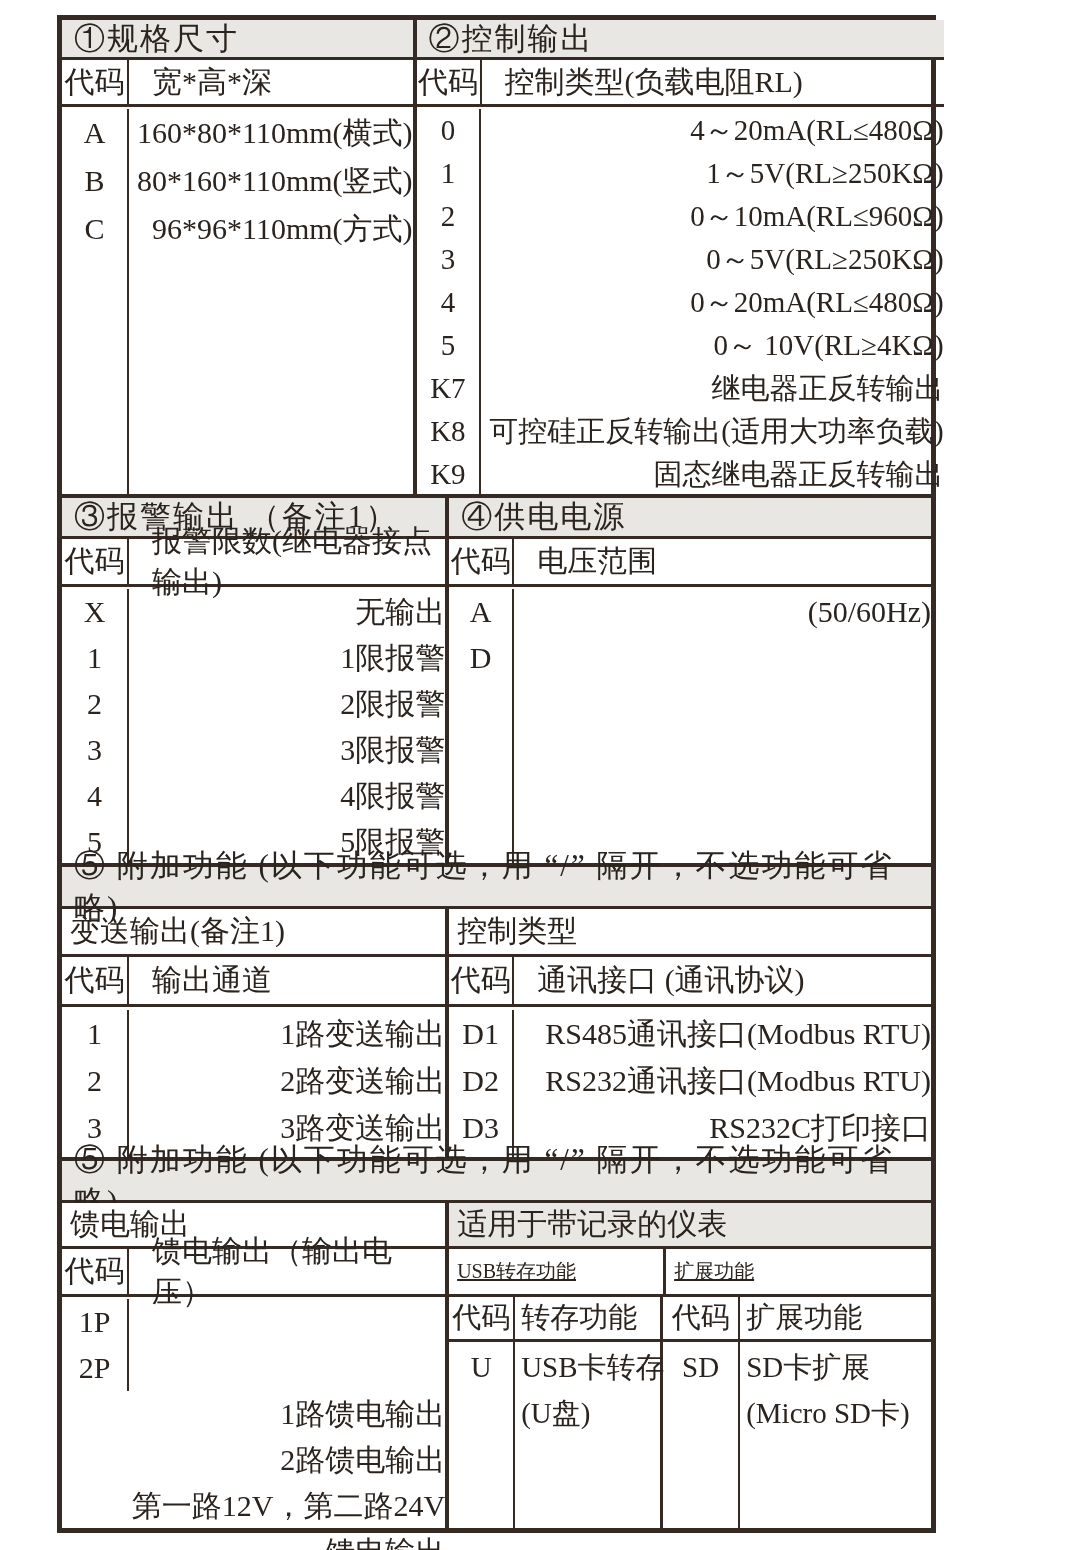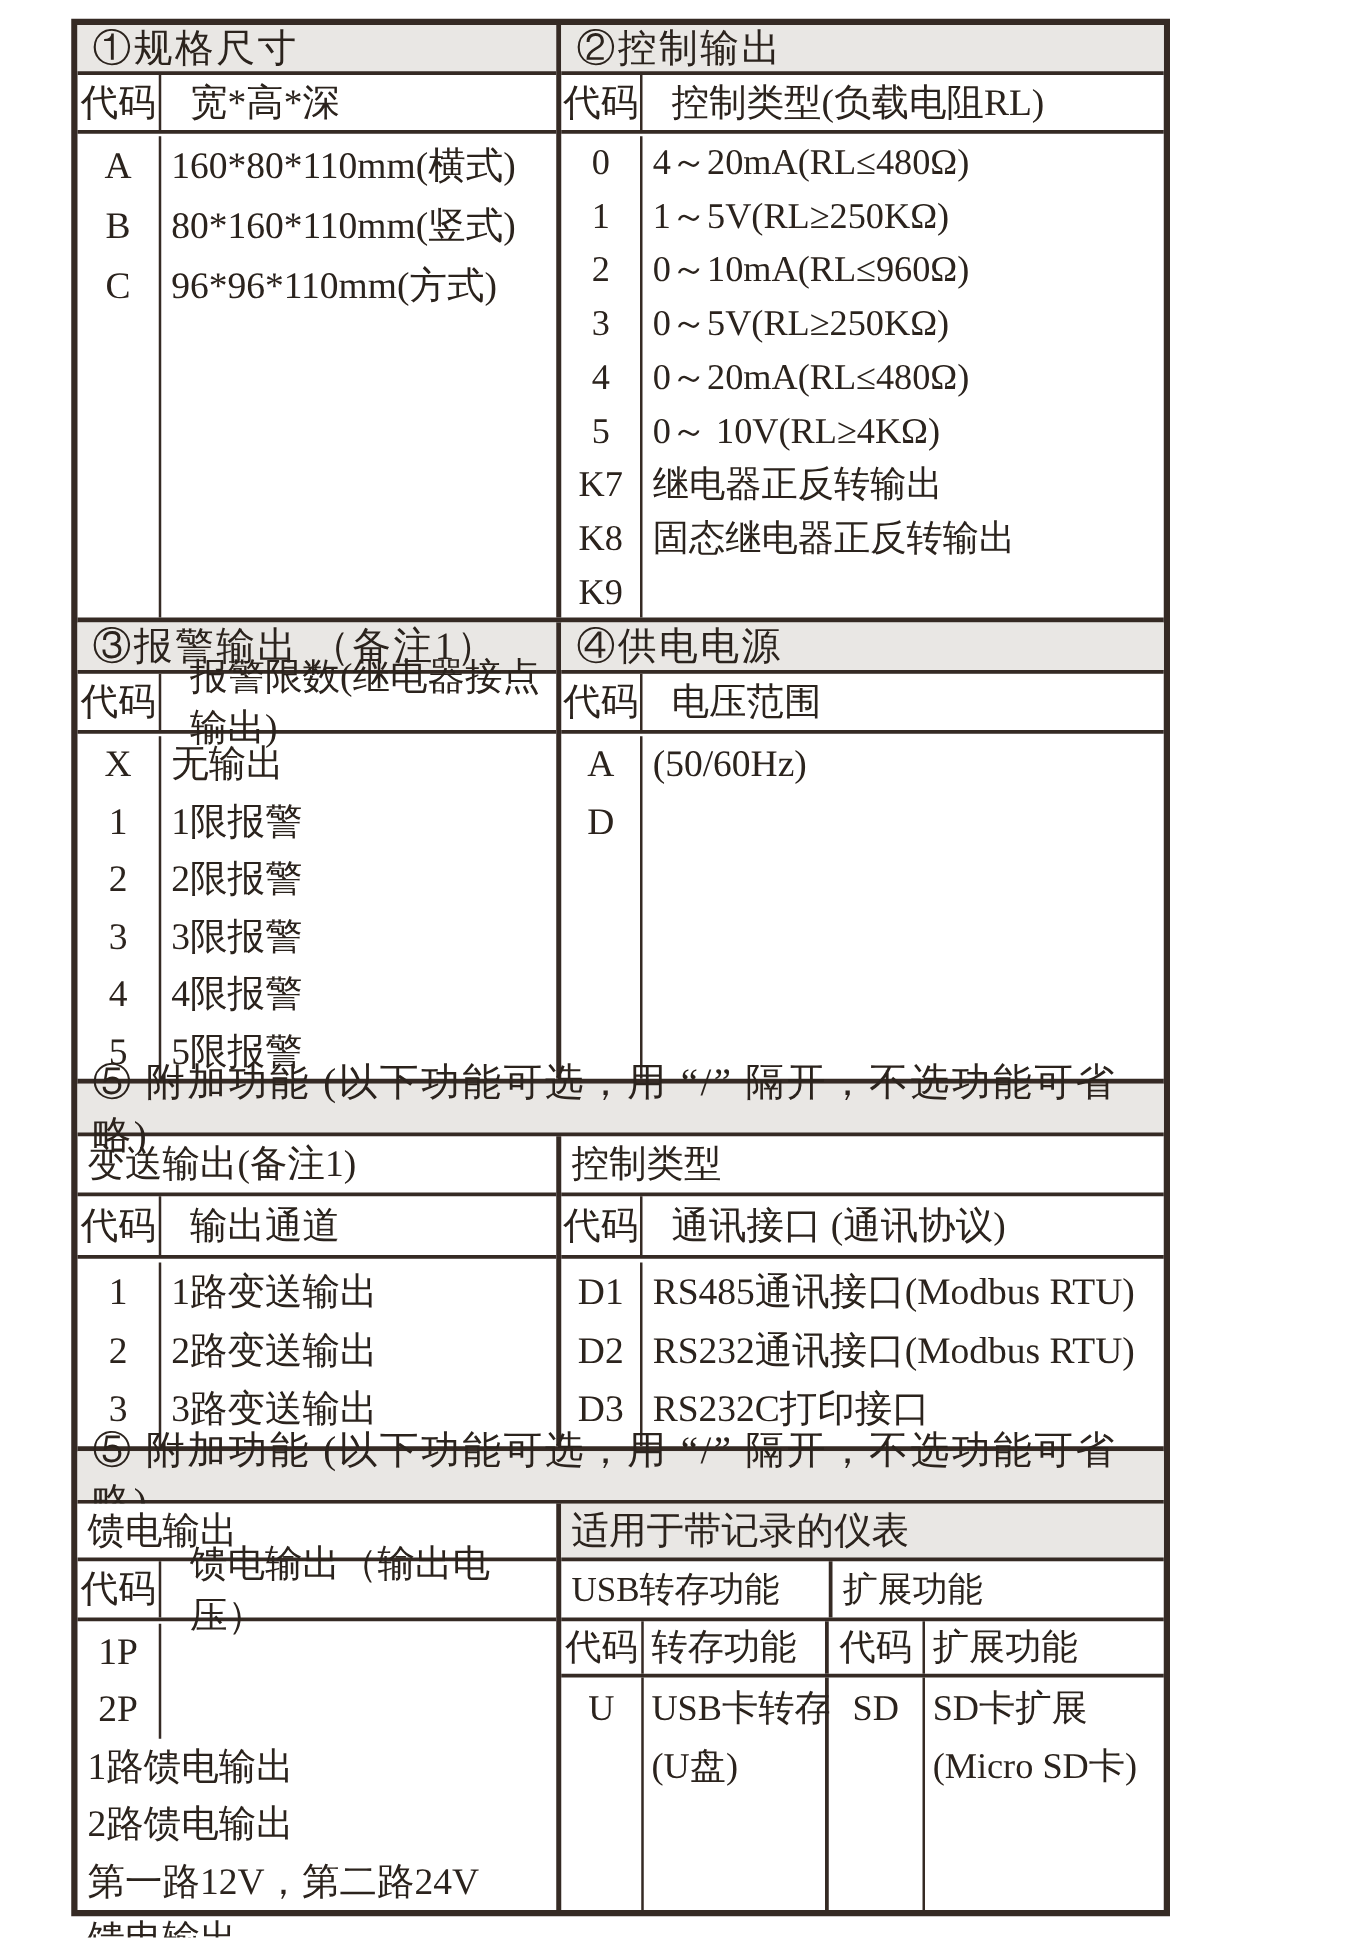--- a/index.html
+++ b/index.html
@@ -31,21 +31,21 @@
   .white-band { background: #ffffff; }
 
   .subhdr { display: flex; align-items: stretch; font-size: 30px; border-bottom: 3px solid var(--bd); }
   .cw-l { width: 67px; border-right: 2px solid var(--bd); }
   .cw-r { width: 65px; border-right: 2px solid var(--bd); }
   .cell-c { display: flex; align-items: center; justify-content: center; text-align: center; }
   .cell-d { flex: 1; display: flex; align-items: center; padding-left: 23px; }
 
   .body { display: flex; align-items: stretch; }
   .ccol { text-align: center; }
-  .dcol { flex: 1; padding-left: 8px; }
+  .dcol { flex: 1; padding-left: 8px; text-align: right; }
   .ln { font-size: 30px; white-space: nowrap; }
 
   
   .s1 .band { height: 40px; }
   .s1 .subhdr { height: 47px; }
   .s1 .body { height: 387px; padding-top: 2px; }
   .s1 .half-l .ln { line-height: 48px; }
   .s1 .half-r .ln { line-height: 43px; font-size: 29px; }
 
   
@@ -62,21 +62,21 @@
   .s3 .ln { line-height: 47px; }
 
   
   .s4 .band { height: 42px; }
   .s4l .subtitle, .s4r .subtitle { height: 46px; font-size: 30px; display: flex; align-items: center; padding-left: 8px; border-bottom: 3px solid var(--bd); }
   .s4r .subtitle { background: var(--hbg); }
   .s4l .subhdr { height: 48px; }
   .s4l .body { height: 231px; padding-top: 2px; flex-direction: column; }
   .s4l .ln { line-height: 46px; }
 
-  .s4r .hdrrow { display: flex; height: 48px; font-size: 28px; border-bottom: 3px solid var(--bd); }
+  .s4r .hdrrow { display: flex; height: 48px; font-size: 20px; border-bottom: 3px solid var(--bd); text-decoration: underline; }
   .usbw { width: 217px; border-right: 3px solid var(--bd); }
   .extw { flex: 1; }
   .hdr-cell { display: flex; align-items: center; padding-left: 8px; }
   .s4r .codehdr { display: flex; height: 45px; font-size: 29px; border-bottom: 3px solid var(--bd); }
   .cwu { width: 66px; border-right: 2px solid var(--bd); }
   .dwu { width: 148px; border-right: 3px solid var(--bd); padding-left: 6px; }
   .cwe { width: 77px; border-right: 2px solid var(--bd); }
   .dwe { flex: 1; padding-left: 6px; }
   .s4r .codehdr > div, .s4r .bodyr > div { display: flex; align-items: center; }
   .s4r .bodyr { display: flex; height: 186px; }
@@ -128,20 +128,21 @@
           <div class="ln">K9</div>
         </div>
         <div class="dcol">
           <div class="ln">4～20mA(RL≤480Ω)</div>
           <div class="ln">1～5V(RL≥250KΩ)</div>
           <div class="ln">0～10mA(RL≤960Ω)</div>
           <div class="ln">0～5V(RL≥250KΩ)</div>
           <div class="ln">0～20mA(RL≤480Ω)</div>
           <div class="ln">0～ 10V(RL≥4KΩ)</div>
           <div class="ln">继电器正反转输出</div>
+          <div class="ln">可控硅正反转输出(适用大功率负载)</div>
           <div class="ln">固态继电器正反转输出</div>
         </div>
       </div>
     </div>
   </div>
 
   <div class="duo s2 sec-sep">
     <div class="half-l">
       <div class="band">③报警输出 （备注1）</div>
       <div class="subhdr">

